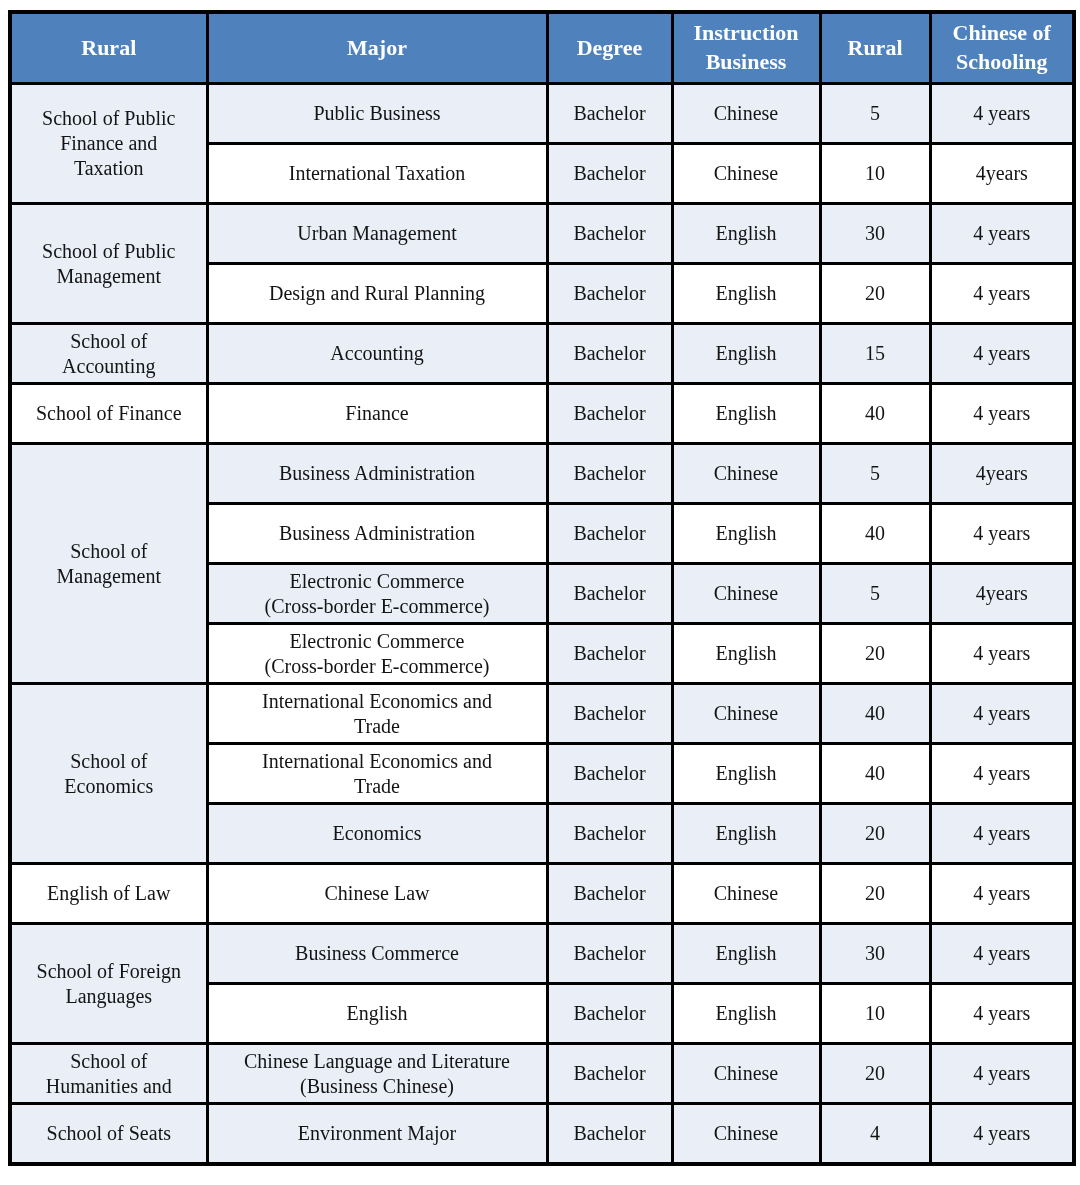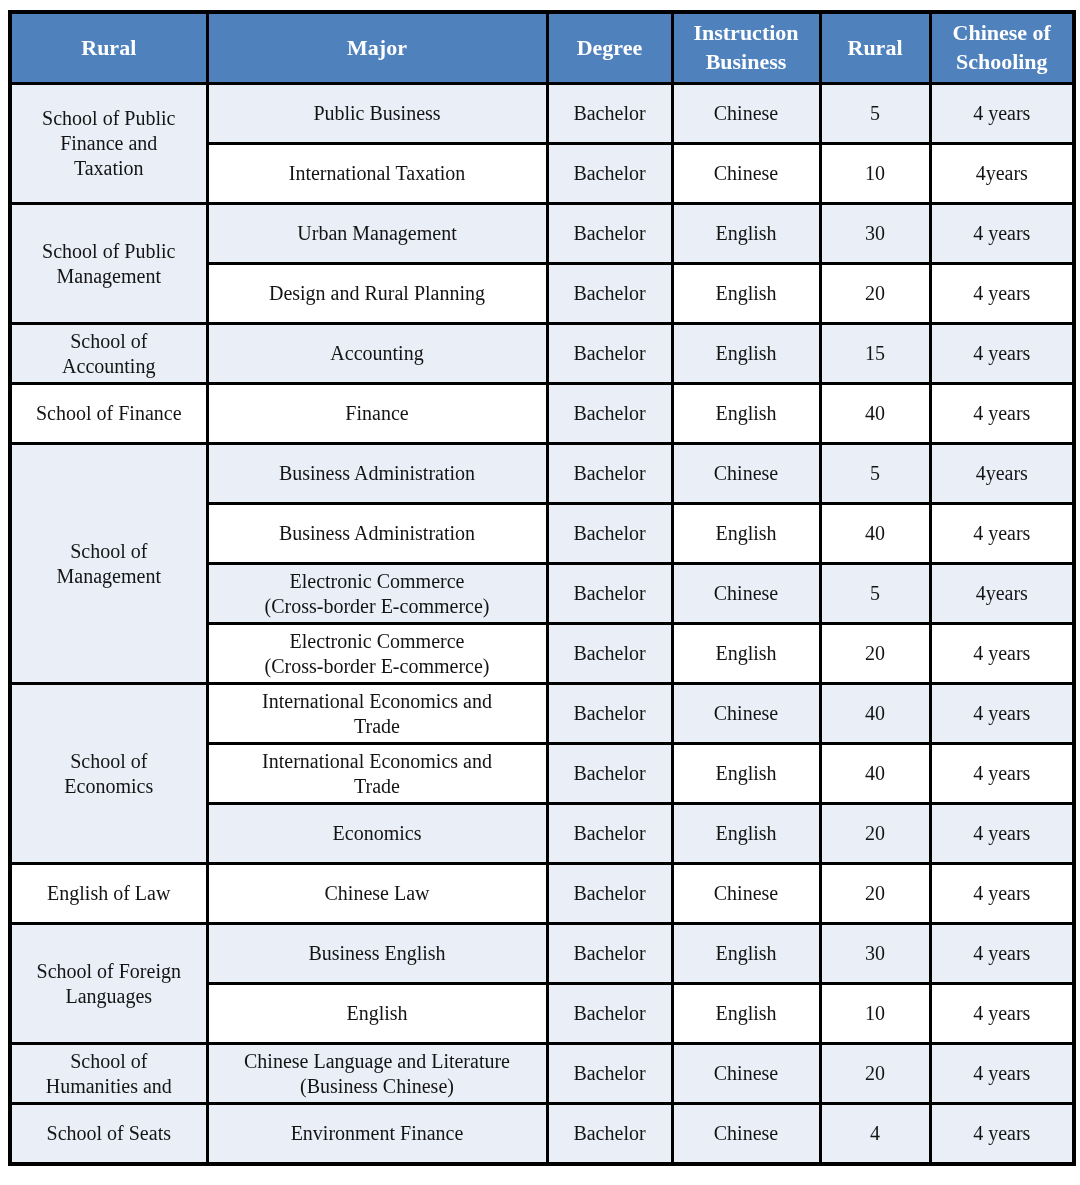--- a/index.html
+++ b/index.html
@@ -184,21 +184,21 @@
       <td class="w">English of Law</td>
       <td class="w">Chinese Law</td>
       <td class="b">Bachelor</td>
       <td class="w">Chinese</td>
       <td class="w">20</td>
       <td class="w">4 years</td>
     </tr>
     <tr>
       <td class="b" rowspan="2">School of Foreign
 Languages</td>
-      <td class="b">Business English</td>
+      <td class="b">Business Commerce</td>
       <td class="b">Bachelor</td>
       <td class="b">English</td>
       <td class="b">30</td>
       <td class="b">4 years</td>
     </tr>
     <tr>
       <td class="w">English</td>
       <td class="b">Bachelor</td>
       <td class="w">English</td>
       <td class="w">10</td>
@@ -209,20 +209,20 @@
 Humanities and</td>
       <td class="b">Chinese Language and Literature
 (Business Chinese)</td>
       <td class="b">Bachelor</td>
       <td class="b">Chinese</td>
       <td class="b">20</td>
       <td class="b">4 years</td>
     </tr>
     <tr>
       <td class="b">School of Seats</td>
-      <td class="b">Environment Finance</td>
+      <td class="b">Environment Major</td>
       <td class="b">Bachelor</td>
       <td class="b">Chinese</td>
       <td class="b">4</td>
       <td class="b">4 years</td>
     </tr>
   </tbody>
 </table>
 
 </body></html>

